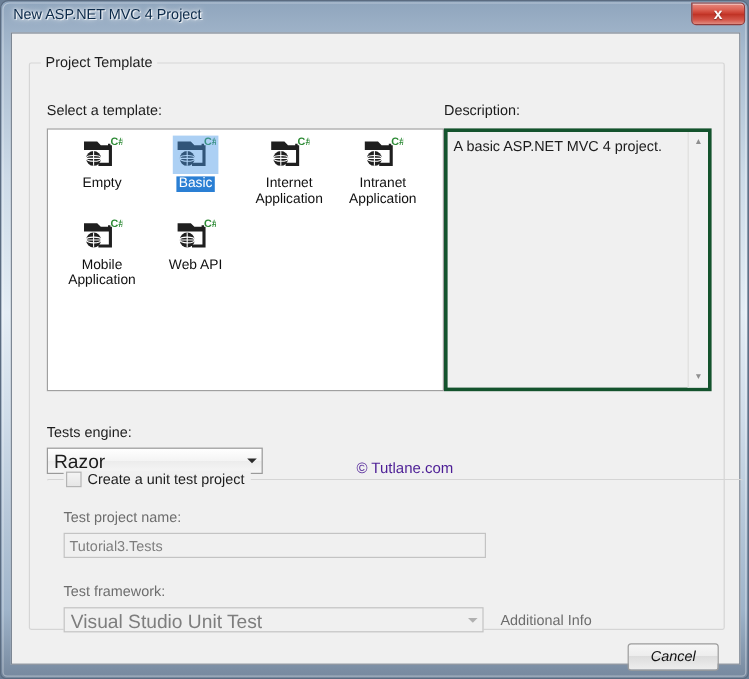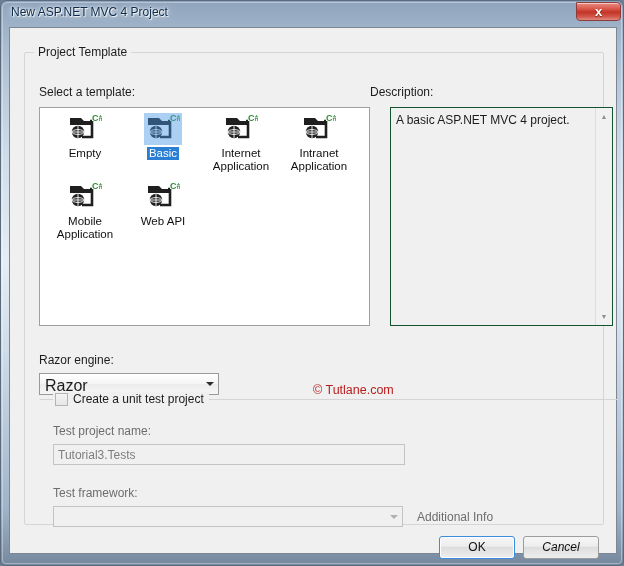--- a/index.html
+++ b/index.html
@@ -203,23 +203,22 @@
   }
 
   
   #description-panel {
     position: absolute;
     left: 345px;
     top: 54px;
     width: 223px;
     height: 219px;
     background: #f0f0f0;
-    border: 1px solid #14532d;
-    box-sizing: border-box;
-    margin-left: 20px;
+    border: 3px solid #14532d;
+    box-sizing: border-box;
   }
   #description-text {
     position: absolute;
     left: 5px;
     top: 5px;
     width: 190px;
     font-size: 12px;
     color: #1c1c1c;
     line-height: 15px;
   }
@@ -343,22 +342,21 @@
     color: #1c1c1c;
     white-space: nowrap;
   }
 
   
   #watermark {
     position: absolute;
     left: 272px;
     top: 330px;
     font-size: 12.5px;
-    color: #b91c1c;
-    margin-left: 16px;
+    color: #4c1d95;
   }
 
   
   #additional-info {
     position: absolute;
     left: 378px;
     top: 110px;
     font-size: 12px;
     color: #6d6d6d;
     white-space: nowrap;
@@ -492,21 +490,21 @@
       <div class="field-label" style="left:345px; top:32px;">Description:</div>
 
       <div id="description-panel">
         <div id="description-text">A basic ASP.NET MVC 4 project.</div>
         <div class="vscroll">
           <div class="arrow up">▲</div>
           <div class="arrow down">▼</div>
         </div>
       </div>
 
-      <div class="field-label" style="left:14px; top:300px;">Razor engine:</div>
+      <div class="field-label" style="left:14px; top:300px;">Tests engine:</div>
 
       <div class="combobox" id="view-engine-combo">
         <div class="value">Razor</div>
         <div class="arrowbox">
             <div class="caret"></div>
           </div>
       </div>
 
       <div id="watermark">© Tutlane.com</div>
 
@@ -518,26 +516,26 @@
 
         <div class="field-label disabled" style="left:14px; top:24px;">Test project name:</div>
 
         <div class="textbox" id="test-project-name-input">
           <div class="value">Tutorial3.Tests</div>
         </div>
 
         <div class="field-label disabled" style="left:14px; top:86px;">Test framework:</div>
 
         <div class="combobox disabled" id="test-framework-combo">
+          <div class="value">Visual Studio Unit Test</div>
           <div class="arrowbox">
               <div class="caret"></div>
             </div>
         </div>
 
         <div id="additional-info">Additional Info</div>
       </div>
     </div>
 
-    <div class="dlgbutton default" id="ok-button">OK</div>
     <div class="dlgbutton" id="cancel-button">Cancel</div>
 
   </div>
 </div>
 
 </body></html>

